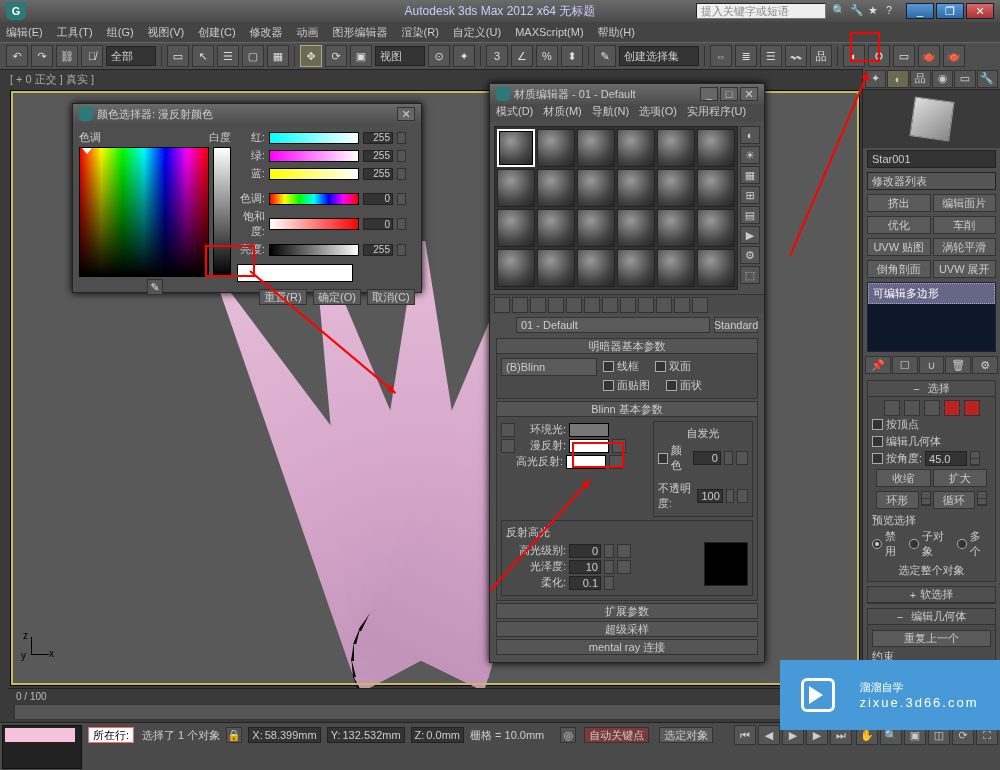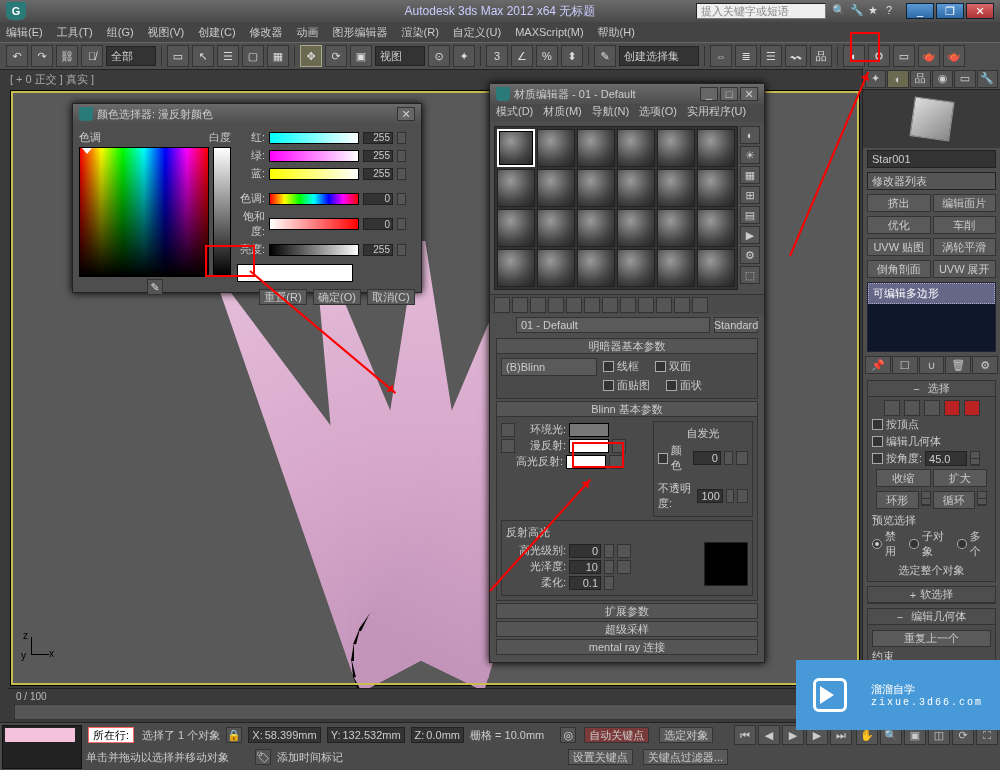--- a/index.html
+++ b/index.html
@@ -149,24 +149,24 @@
 .coord{display:flex;align-items:center;gap:2px;background:#333;border:1px solid #222;height:16px;padding:0 3px;color:#ccc;}
 .playctrls{display:flex;gap:2px;margin-left:auto;padding:2px;}
 .playbtn{width:22px;height:20px;background:#555;border:1px solid #333;display:flex;align-items:center;justify-content:center;}
 
 
 .redbox{position:absolute;border:2px solid #f00;pointer-events:none;}
 .arrow{position:absolute;background:#f00;height:2px;transform-origin:left center;pointer-events:none;}
 .arrow::after{content:"";position:absolute;right:-2px;top:-4px;border:5px solid transparent;border-left-color:#f00;}
 
 
-.watermark{position:absolute;right:0;bottom:40px;width:204px;height:70px;background:#4799d8;display:flex;align-items:center;justify-content:center;color:#fff;font-size:22px;gap:24px;}
+.watermark{position:absolute;right:0;bottom:40px;width:220px;height:70px;background:#4799d8;display:flex;align-items:center;justify-content:center;color:#fff;font-size:22px;gap:24px;}
 .watermark .play{width:34px;height:34px;border:3px solid #fff;border-radius:6px;display:flex;align-items:center;justify-content:center;}
 .watermark .play::after{content:"";border:9px solid transparent;border-left:14px solid #fff;margin-left:4px;}
-.watermark .sub{font-size:10px;display:block;letter-spacing:2px;font-family:Liberation Mono, monospace;}
+.watermark .sub{font-size:13px;display:block;letter-spacing:2px;}
 </style>
 </head>
 <body>
 
 <div class="titlebar">
   <div class="logo">G</div>
   <div class="title">Autodesk 3ds Max  2012 x64     无标题</div>
   <div class="search">提入关键字或短语</div>
   <div class="ticons">
     <span>🔍</span>
@@ -666,28 +666,20 @@
         </div>
       <div class="coord">
           <span>Z:</span>
           <span>0.0mm</span>
         </div>
       <span>栅格 = 10.0mm</span>
       <div class="tbtn" style="width:16px;height:16px;margin-left:10px">◎</div>
       <div class="txtbtn" style="background:#7a3a3a">自动关键点</div>
       <div class="txtbtn">选定对象</div>
     </div>
-    <div class="line">
-      <span>单击并拖动以选择并移动对象</span>
-      <div class="tbtn" style="width:16px;height:16px;margin-left:20px">🏷</div>
-      <span>添加时间标记</span>
-      <div style="margin-left:auto"></div>
-      <div class="txtbtn">设置关键点</div>
-      <div class="txtbtn">关键点过滤器...</div>
-    </div>
   </div>
   <div class="playctrls">
     <div class="playbtn">⏮</div>
     <div class="playbtn">◀</div>
     <div class="playbtn">▶</div>
     <div class="playbtn">▶</div>
     <div class="playbtn">⏭</div>
   </div>
   <div class="playctrls">
     <div class="playbtn">✋</div>

